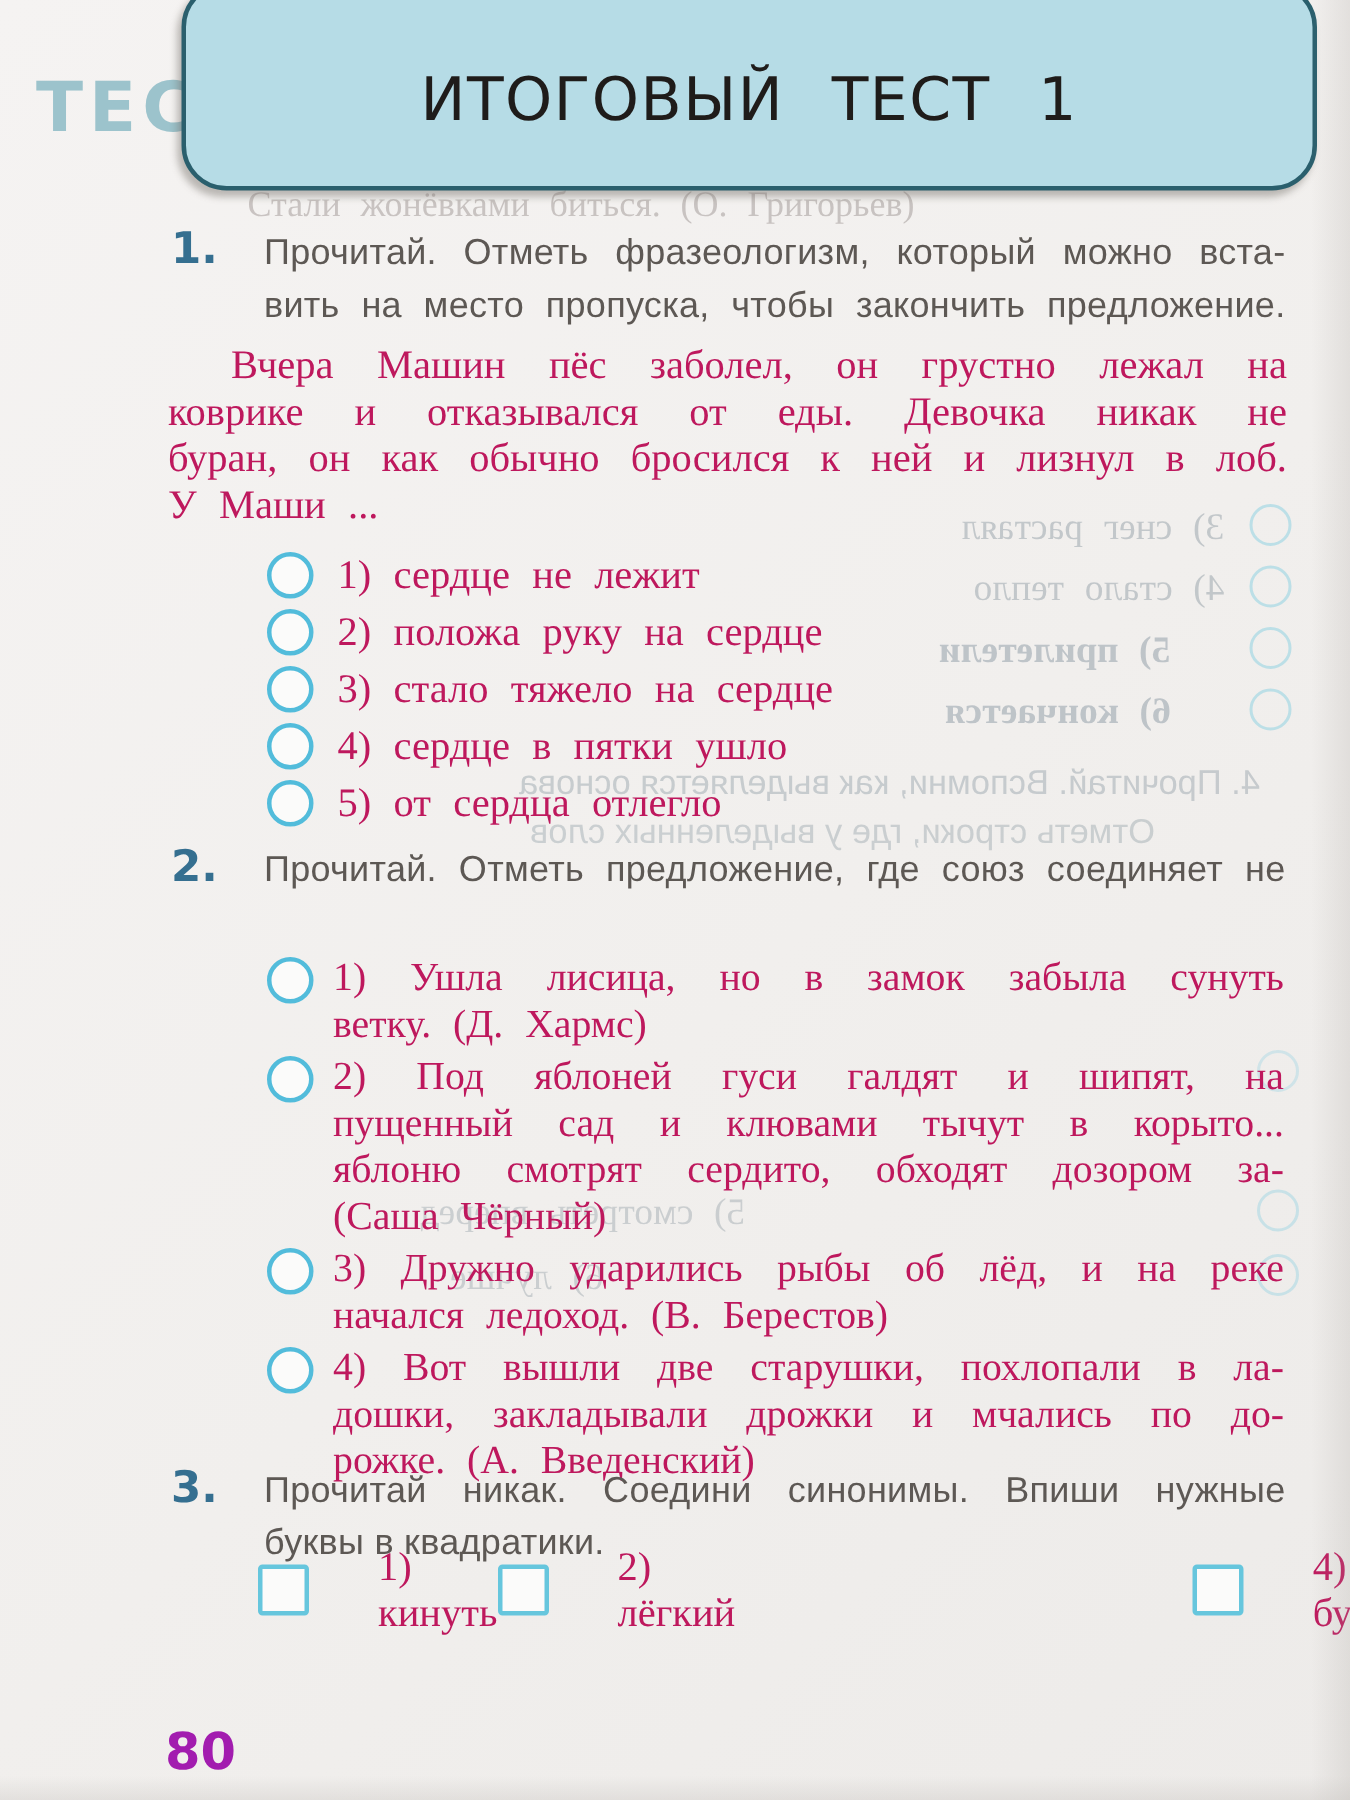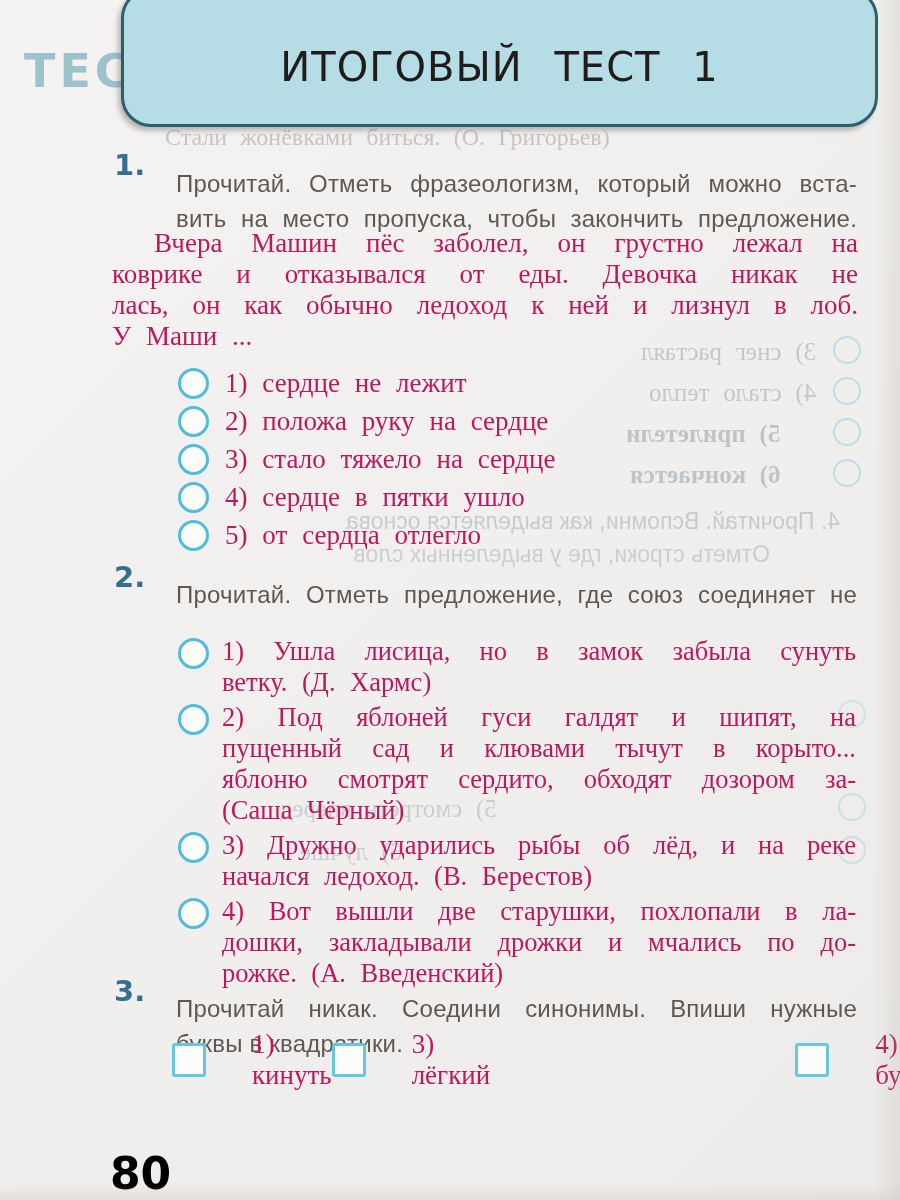--- a/index.html
+++ b/index.html
@@ -31,21 +31,21 @@
   }
   .ghost-header-line{
     position:absolute;left:188px;top:86px;font-family:"Liberation Serif",serif;
     font-size:24px;color:rgba(110,130,140,.45);word-spacing:.35em;filter:blur(.4px);
   }
 
   
   .qnum{position:absolute;font-family:"DejaVu Sans",sans-serif;font-weight:bold;
     font-size:29px;color:#356f90;}
   .instr{position:absolute;width:681px;left:176px;
-    font-size:24px;line-height:35px;color:#5d5854;letter-spacing:.2px;margin-top:15px;}
+    font-size:24px;line-height:35px;color:#5d5854;letter-spacing:.2px;}
   .serif{font-family:"Liberation Serif",serif;color:#be185d;word-spacing:.3em;}
   .line{display:block;}
   .just{text-align:justify;text-align-last:justify;}
 
   .passage{position:absolute;left:112px;top:228px;width:746px;
     font-size:27px;line-height:31px;}
   .passage .line:first-child{text-indent:42px;}
 
   
   .radio{box-sizing:border-box;width:31px;height:31px;border:3px solid #52bcdb;
@@ -63,21 +63,21 @@
   
   #q3-grid{position:absolute;left:172px;top:1040px;display:flex;}
   .q3col{display:flex;}
   .q3col+.q3col{margin-left:305px;}
   .sq-row{display:flex;align-items:center;height:40px;}
   .checkbox{box-sizing:border-box;width:34px;height:34px;border:3px solid #66c6dd;
     border-radius:3px;background:#fbfbfa;flex:none;}
   .sq-row .lbl{margin-left:46px;font-size:27px;}
 
   .page-number{position:absolute;left:110px;top:1148px;
-    font-family:"DejaVu Sans",sans-serif;font-weight:bold;font-size:44px;color:#000000;}
+    font-family:"DejaVu Sans",sans-serif;font-weight:bold;font-size:34px;color:#a21caf;}
 
   
   .ghost{position:absolute;pointer-events:none;filter:blur(.5px);}
   .mirror{transform:scaleX(-1);}
   .gserif{font-family:"Liberation Serif",serif;word-spacing:.3em;}
   .gcirc{box-sizing:border-box;width:28px;height:28px;border:2.5px solid rgba(110,200,222,.4);
     border-radius:50%;}
 </style>
 </head>
 <body>
@@ -109,21 +109,21 @@
 </div>
 
 <div class="qnum" style="left:114px;top:148px;">1.</div>
 <div class="instr" style="top:151px;">
   <span class="line just">Прочитай. Отметь фразеологизм, который можно вста-</span>
   <span class="line just">вить на место пропуска, чтобы закончить предложение.</span>
 </div>
 <div class="passage serif">
   <span class="line just">Вчера Машин пёс заболел, он грустно лежал на</span>
   <span class="line just">коврике и отказывался от еды. Девочка никак не</span>
-  <span class="line just">лась, он как обычно ледоход к ней и лизнул в лоб.</span>
+  <span class="line just">буран, он как обычно бросился к ней и лизнул в лоб.</span>
   <span class="line">У Маши ...</span>
 </div>
 <div id="q1-options">
   <div class="opt-row">
     <span class="radio"></span>
     <span class="lbl serif">1) сердце не лежит</span>
   </div>
   <div class="opt-row">
     <span class="radio"></span>
     <span class="lbl serif">2) положа руку на сердце</span>
@@ -186,21 +186,21 @@
   <span class="line">буквы в квадратики.</span>
 </div>
 <div id="q3-grid">
   <div class="q3col">
     <div class="sq-row">
       <span class="checkbox"></span>
       <span class="lbl serif">1) кинуть</span>
     </div>
     <div class="sq-row">
       <span class="checkbox"></span>
-      <span class="lbl serif">3) лёгкий</span>
+      <span class="lbl serif">2) лёгкий</span>
     </div>
   </div>
   <div class="q3col">
     <div class="sq-row">
       <span class="checkbox"></span>
       <span class="lbl serif">4) буран</span>
     </div>
     <div class="sq-row">
       <span class="checkbox"></span>
       <span class="lbl serif">5) смелость</span>

